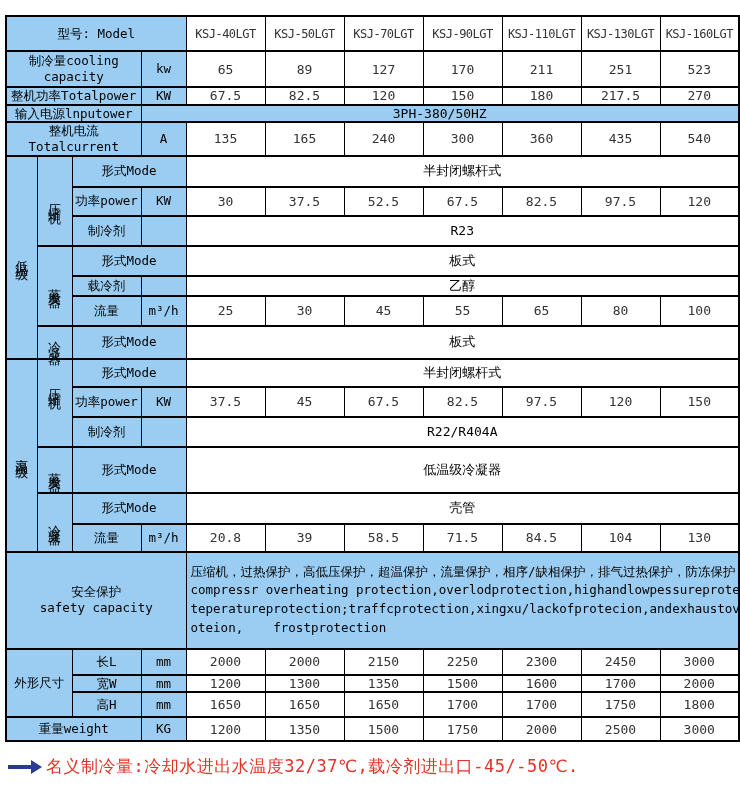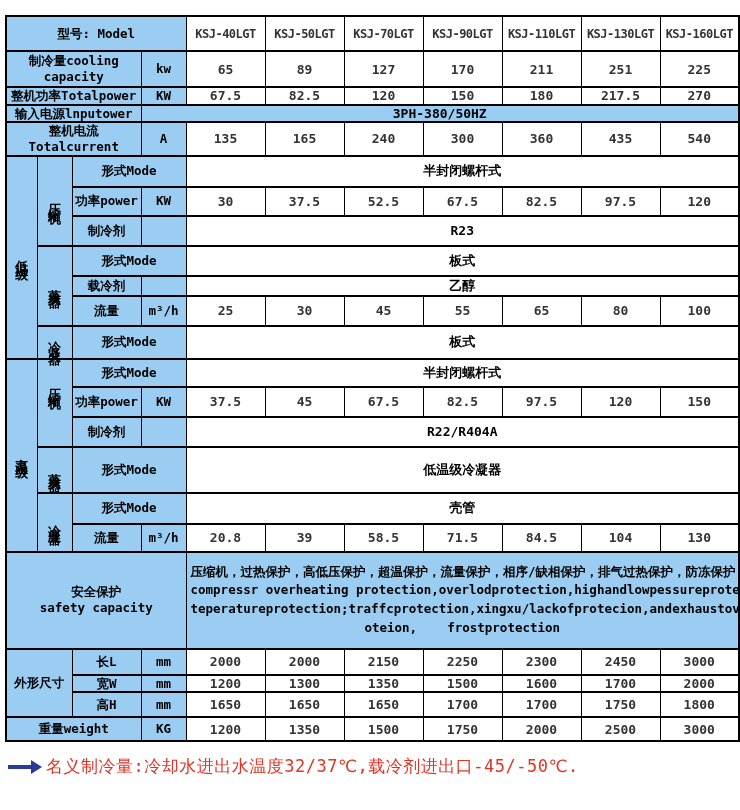--- a/index.html
+++ b/index.html
@@ -1,31 +1,31 @@
 <!DOCTYPE html>
 <html><head>
 <meta charset="utf-8">
 <style>
   * { margin:0; padding:0; box-sizing:border-box; }
   html,body { width:740px; background:#ffffff; font-family:"DejaVu Sans Mono","DejaVu Sans",monospace; }
   body { width:740px; height:810px; overflow:hidden; }
 
-  table.spec { border-collapse:collapse; table-layout:fixed; width:733px; margin:15px 0 0 5px; border:2px solid #000;font-weight:bold; }
+  table.spec { border-collapse:collapse; table-layout:fixed; width:733px; margin:15px 0 0 5px; border:2px solid #000; }
   td { border:1px solid #000; border-top-width:2px; border-bottom-width:2px; vertical-align:middle; text-align:center; font-size:13px; color:#000; overflow:visible; }
   td.blue { background:#9BCDF2; }
   td.white { background:#ffffff; }
   td.val { color:#333; font-size:13px; background:#fff; }
   td.lbl { font-size:12.5px; line-height:1.25; }
   td.model { font-size:12px; letter-spacing:-0.5px; color:#333; }
   .vert-txt { writing-mode:vertical-rl; text-orientation:upright; letter-spacing:4px; display:inline-block; line-height:1; font-size:13px; }
   td.rel { position:relative; }
   .overflow-label { position:absolute; top:4px; left:50%; transform:translateX(-50%); writing-mode:vertical-rl; text-orientation:upright; letter-spacing:6px; line-height:1; font-size:13px; z-index:5; white-space:nowrap; }
   td.comp-high { padding-top:18px; vertical-align:top; }
   td.safety-txt { font-size:12.5px; line-height:1.5; padding:2px 4px; }
-  td.safety-txt div { white-space:pre; text-align:center; }
+  td.safety-txt div { white-space:pre; text-align:left; }
   .note-row { display:flex; align-items:center; margin:13px 0 0 8px; }
   .arrow { display:inline-block; width:24px; height:4px; background:#2B3A92; position:relative; margin-right:14px; flex:0 0 auto; }
   .arrow:after { content:""; position:absolute; right:-10px; top:-5px; border-left:11px solid #2B3A92; border-top:7px solid transparent; border-bottom:7px solid transparent; }
   .note-text { color:#E03427; font-size:17px; letter-spacing:0.5px; }
 </style>
 </head>
 <body>
 
 <table class="spec">
   <colgroup>
@@ -59,21 +59,21 @@
       <div>制冷量cooling</div>
       <div>capacity</div>
     </td>
     <td class="blue lbl">kw</td>
     <td class="val">65</td>
     <td class="val">89</td>
     <td class="val">127</td>
     <td class="val">170</td>
     <td class="val">211</td>
     <td class="val">251</td>
-    <td class="val">225</td>
+    <td class="val">523</td>
   </tr>
 
   <tr style="height:16px">
     <td class="blue lbl" colspan="3">整机功率Totalpower</td>
     <td class="blue lbl">KW</td>
     <td class="val">67.5</td>
     <td class="val">82.5</td>
     <td class="val">120</td>
     <td class="val">150</td>
     <td class="val">180</td>

